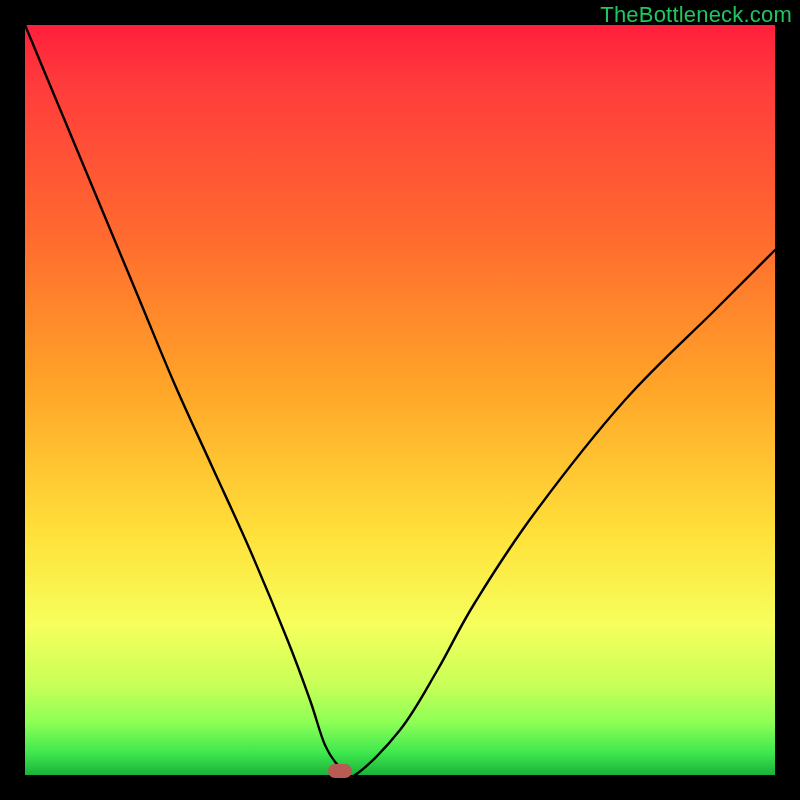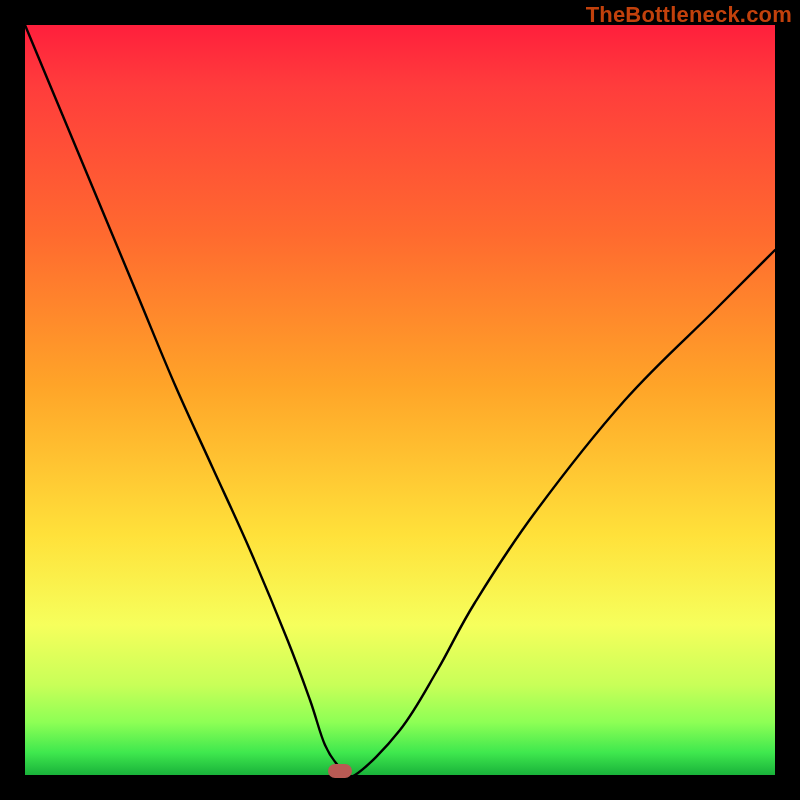--- a/index.html
+++ b/index.html
@@ -35,23 +35,23 @@
       #c8ff58 88%,
       #8dff55 93%,
       #3fe84e 97%,
       #19b23a 100%
     );
   }
   .watermark {
     position: absolute;
     top: 2px;
     right: 8px;
-    color: #c2410c;
+    color: #22c55e;
     font-size: 22px;
-    font-weight: 700;
+    font-weight: 400;
     letter-spacing: 0.2px;
     user-select: none;
   }
   svg.curve {
     position: absolute;
     left: 0;
     top: 0;
     width: 750px;
     height: 750px;
     overflow: visible;

